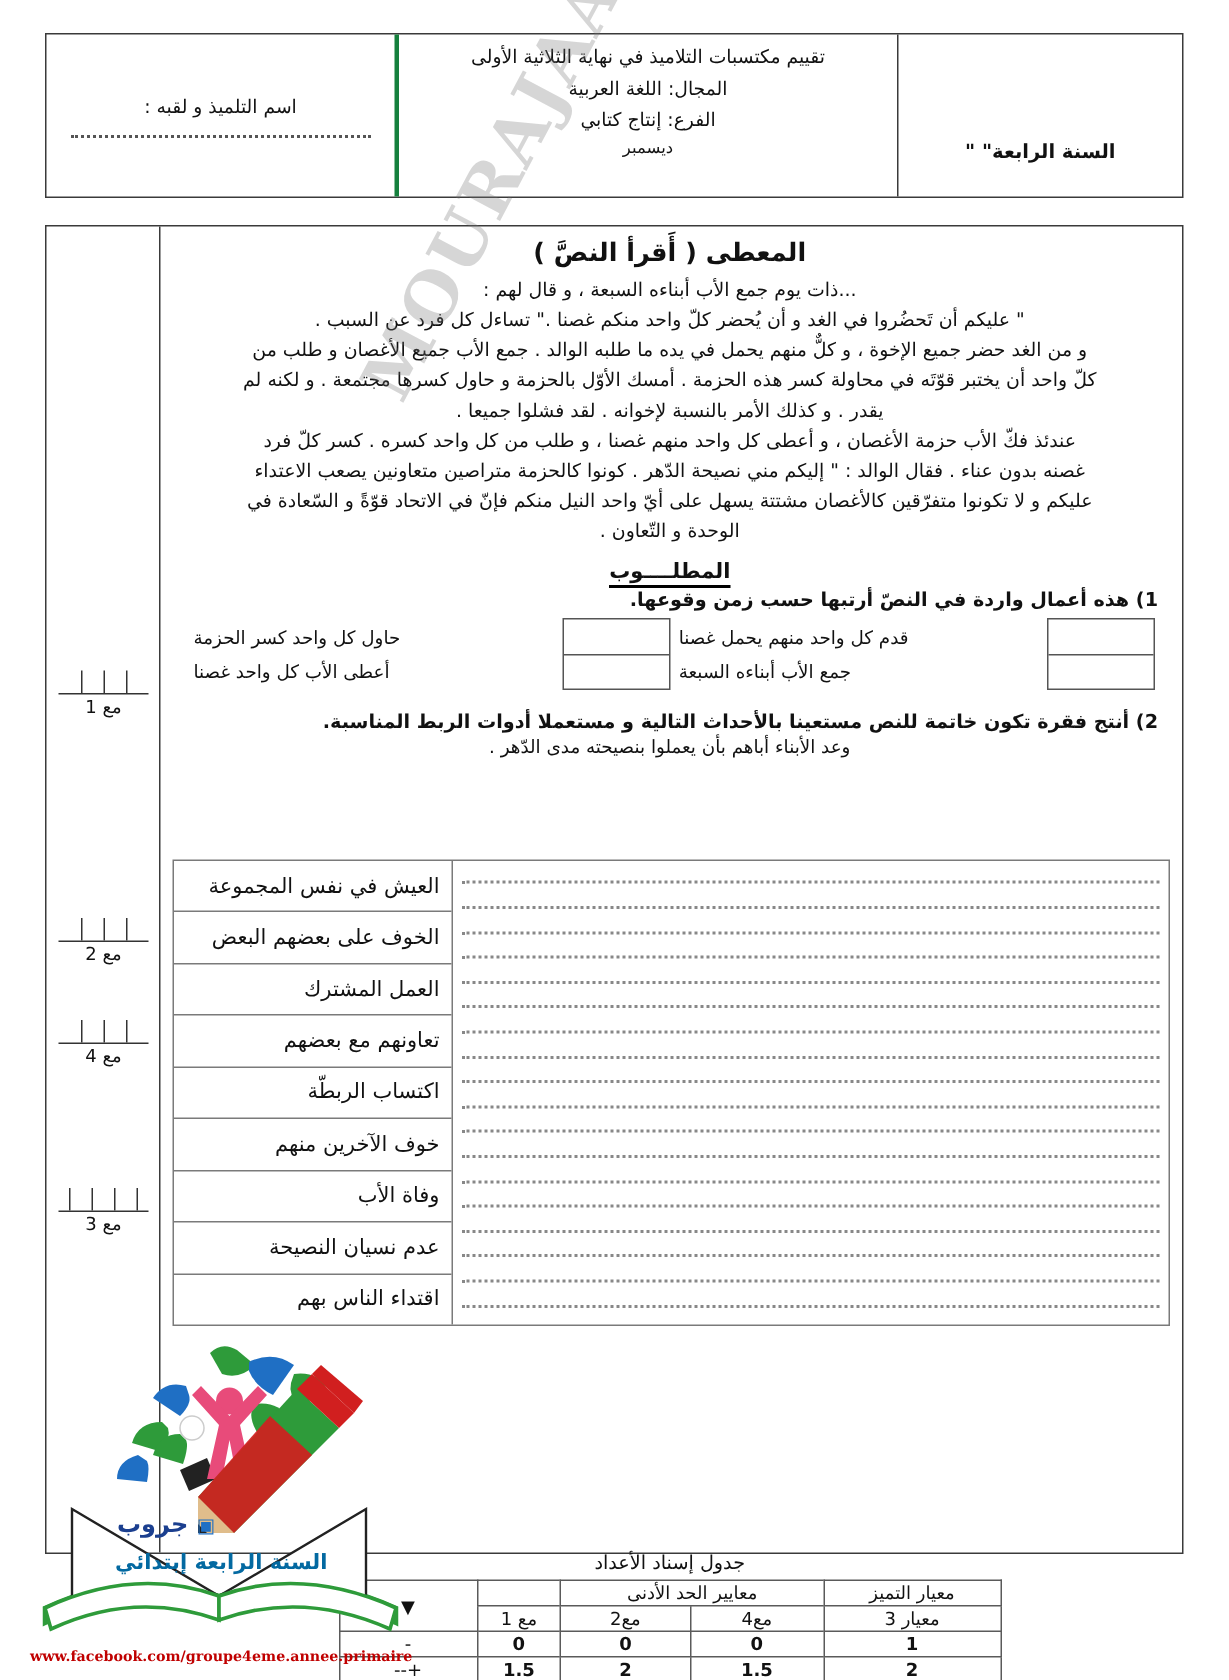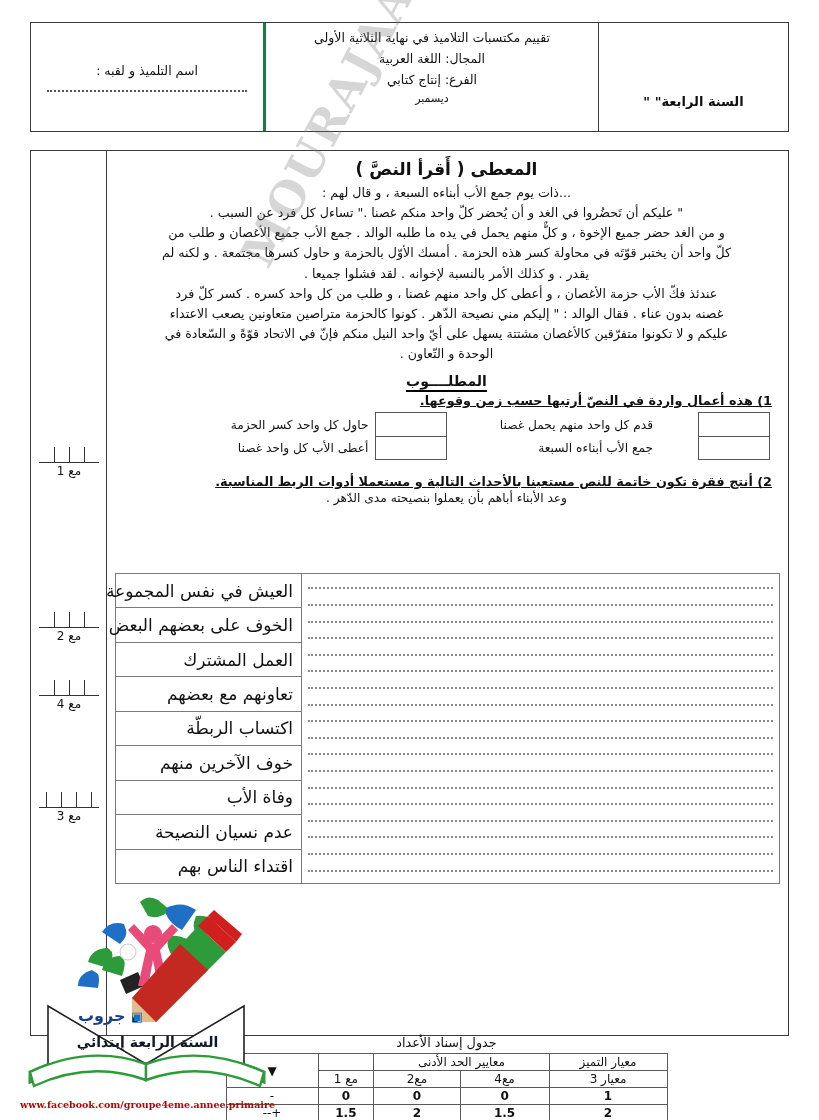--- a/index.html
+++ b/index.html
@@ -114,21 +114,20 @@
     font-weight: bold;
     margin: 10px 0 4px 0;
     letter-spacing: 1px;
   }
   .matlub span { border-bottom: 2px solid #000; padding-bottom: 1px; }
 
   .q-line {
     font-size: 12.8px;
     font-weight: bold;
     margin: 4px 6px 2px 6px;
-    text-decoration: underline;
   }
   .q-sub {
     font-size: 12.2px;
     margin: 1px 6px 2px 6px;
     text-align: center;
     font-weight: normal;
   }
 
   
   .ex1 {
@@ -145,21 +144,21 @@
     align-items: center;
   }
   .ex1-group.right { width: 330px; }
   .ex1-group.left  { width: 330px; gap: 39px; }
   .ex1-labels {
     flex: 1;
     display: flex;
     flex-direction: column;
     gap: 9px;
     font-size: 12.2px;
-    text-align: right;
+    text-align: left;
     padding: 0 6px;
   }
   .ex1-boxes {
     width: 72px;
     border: 1px solid #555;
   }
   .ex1-box {
     height: 23px;
   }
   .ex1-box + .ex1-box { border-top: 1px solid #555; }
@@ -178,21 +177,21 @@
     border-right: 1px solid #7a7a7a;
     display: flex;
     flex-direction: column;
   }
   .idea-cell {
     flex: 1;
     display: flex;
     align-items: center;
     justify-content: flex-start;
     padding: 0 8px;
-    font-size: 17px;
+    font-size: 14px;
     border-bottom: 1px solid #7a7a7a;
     white-space: nowrap;
   }
   .idea-cell:last-child { border-bottom: none; }
   .lines-col {
     flex: 1;
     display: flex;
     flex-direction: column;
     justify-content: space-around;
     padding: 6px 6px 4px 6px;
@@ -301,21 +300,21 @@
     position: absolute;
     top: 112px; left: 58px;
     font-size: 16px; font-weight: bold;
     color: #1b3f8f;
   }
   .logo-year {
     position: absolute;
     top: 140px; left: 26px; right: 26px;
     text-align: center;
     font-size: 14px; font-weight: bold;
-    color: #0f172a;
+    color: #0369a1;
   }
 </style>
 </head>
 <body>
 
 <div class="header-table">
   <div class="hdr-cell hdr-year">
     <div class="hdr-year-text">السنة الرابعة"   "</div>
   </div>
   <div class="hdr-cell hdr-mid">

